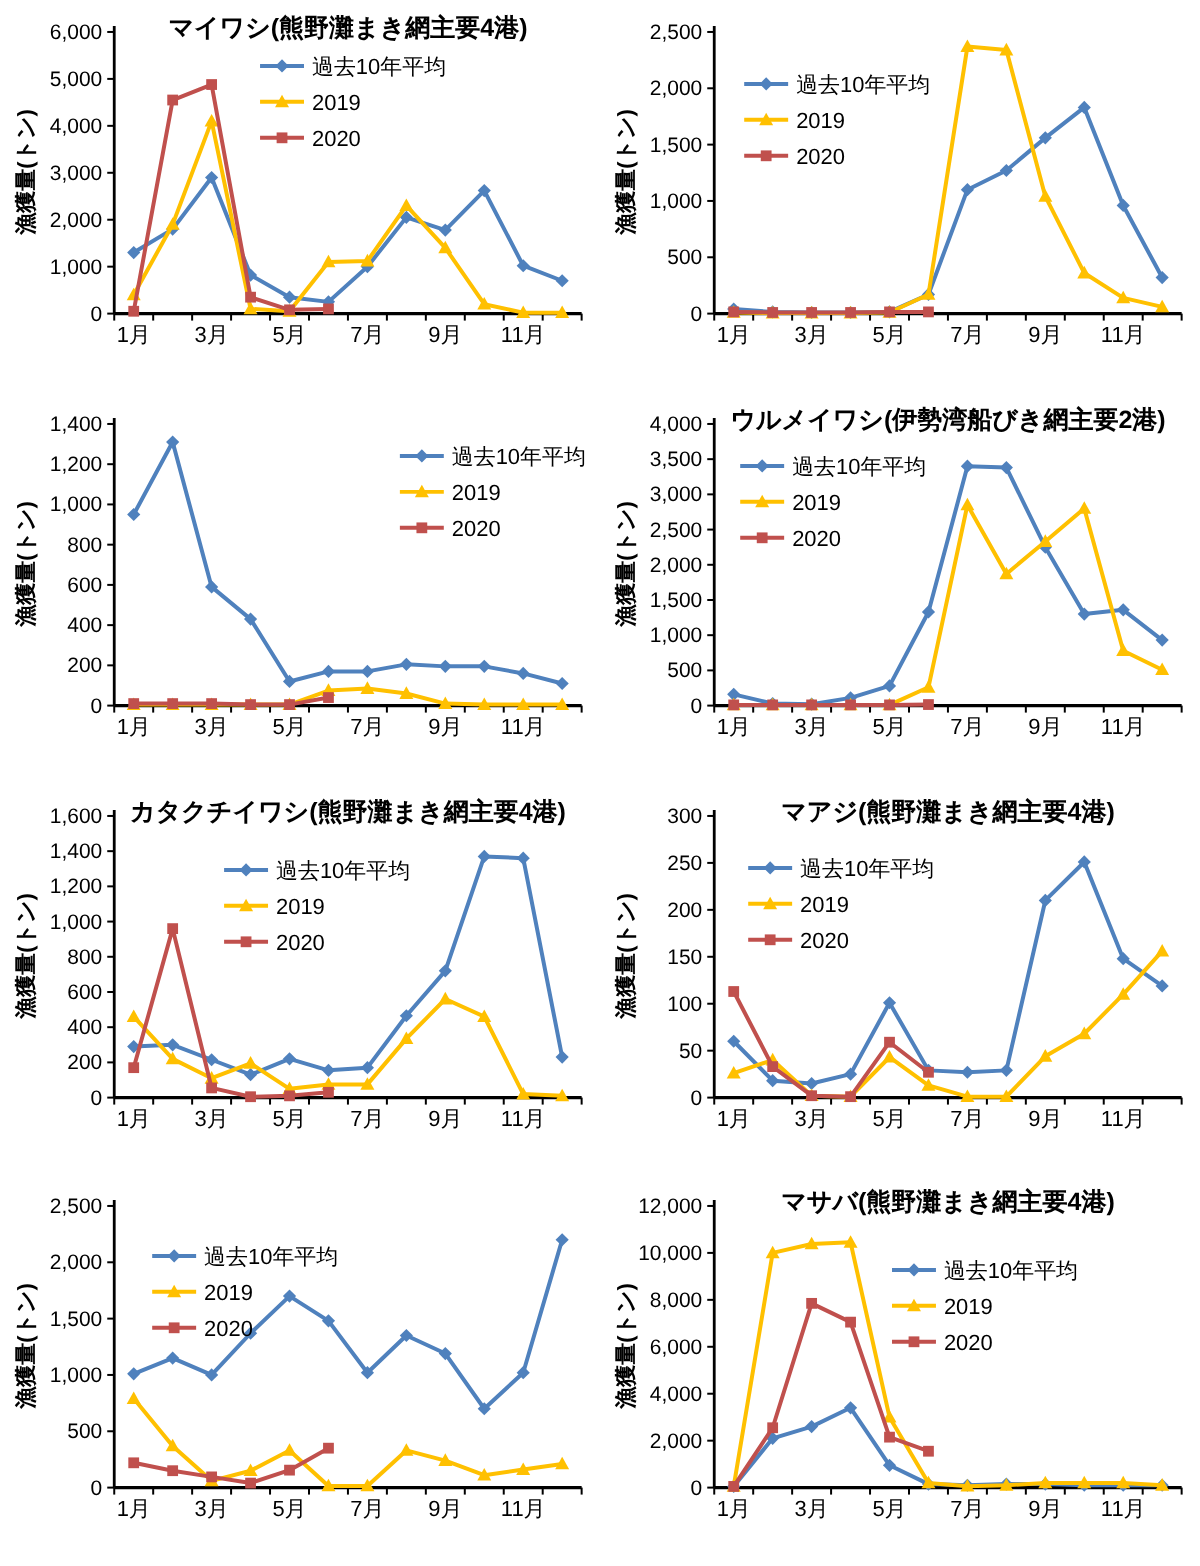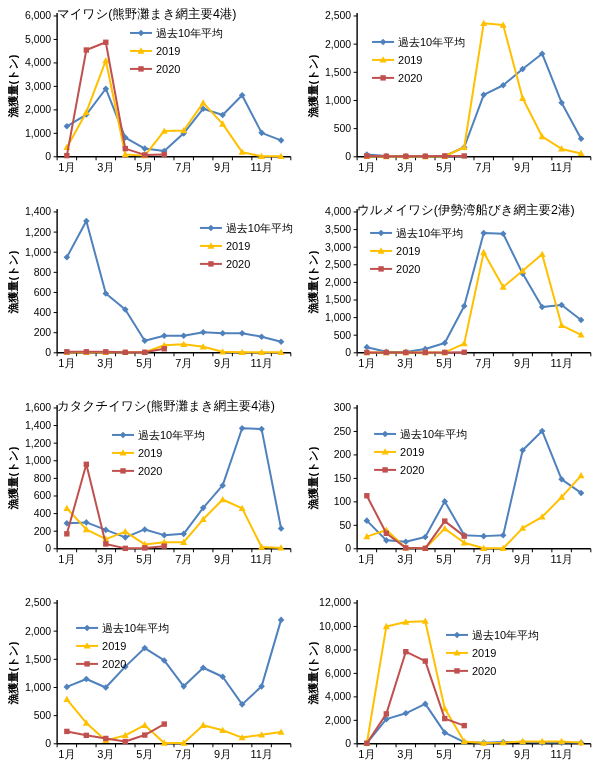--- a/index.html
+++ b/index.html
@@ -3,22 +3,22 @@
 <meta charset="utf-8">
 <style>
   html,body{margin:0;padding:0;background:#ffffff;}
   body{font-family:"Liberation Sans","DejaVu Sans",sans-serif;}
   #board{
     width:600px;height:783px;margin:0 auto;background:#ffffff;
     display:grid;grid-template-columns:300px 300px;grid-template-rows:repeat(4,195.75px);
   }
   .cell{position:relative;width:300px;height:195.75px;overflow:visible;}
   .ctitle{
-    position:absolute;top:6px;left:57px;width:234px;text-align:left;
-    font-size:12.5px;font-weight:normal;color:#000;white-space:nowrap;z-index:2;
+    position:absolute;top:6px;left:57px;width:234px;text-align:center;
+    font-size:12.5px;font-weight:bold;color:#000;white-space:nowrap;z-index:2;
   }
   .ytitle{
     position:absolute;left:13px;top:86px;transform:translate(-50%,-50%) rotate(-90deg);
     font-size:11px;font-weight:bold;color:#000;white-space:nowrap;z-index:2;
   }
   svg.plot{position:absolute;left:0;top:0;width:300px;height:195.75px;overflow:visible;}
   text{font-family:"Liberation Sans","DejaVu Sans",sans-serif;}
 </style>
 </head>
 <body>
@@ -476,20 +476,21 @@
         <g>
           <line x1="112" y1="79" x2="134" y2="79" stroke="#C0504D" stroke-width="2"></line>
           <rect x="120.3" y="76.3" width="5.4" height="5.4" fill="#C0504D"></rect>
           <text x="138" y="83" font-size="11" fill="#000">2020</text>
         </g>
       </svg>
   </div>
 
   <div class="cell">
     <div class="ytitle">漁獲量(トン)</div>
+    <div class="ctitle">マアジ(熊野灘まき網主要4港)</div>
     <svg class="plot" viewBox="0 0 300 196">
         <line x1="53.5" y1="157" x2="57" y2="157" stroke="#000000" stroke-width="1"></line>
         <text x="51" y="160.5" text-anchor="end" font-size="10.5" fill="#000">0</text>
         <line x1="53.5" y1="133.5" x2="57" y2="133.5" stroke="#000000" stroke-width="1"></line>
         <text x="51" y="137" text-anchor="end" font-size="10.5" fill="#000">50</text>
         <line x1="53.5" y1="110" x2="57" y2="110" stroke="#000000" stroke-width="1"></line>
         <text x="51" y="113.5" text-anchor="end" font-size="10.5" fill="#000">100</text>
         <line x1="53.5" y1="86.5" x2="57" y2="86.5" stroke="#000000" stroke-width="1"></line>
         <text x="51" y="90" text-anchor="end" font-size="10.5" fill="#000">150</text>
         <line x1="53.5" y1="63" x2="57" y2="63" stroke="#000000" stroke-width="1"></line>
@@ -652,20 +653,21 @@
         <g>
           <line x1="76" y1="77" x2="98" y2="77" stroke="#C0504D" stroke-width="2"></line>
           <rect x="84.3" y="74.3" width="5.4" height="5.4" fill="#C0504D"></rect>
           <text x="102" y="81" font-size="11" fill="#000">2020</text>
         </g>
       </svg>
   </div>
 
   <div class="cell">
     <div class="ytitle">漁獲量(トン)</div>
+    <div class="ctitle">マサバ(熊野灘まき網主要4港)</div>
     <svg class="plot" viewBox="0 0 300 196">
         <line x1="53.5" y1="157" x2="57" y2="157" stroke="#000000" stroke-width="1"></line>
         <text x="51" y="160.5" text-anchor="end" font-size="10.5" fill="#000">0</text>
         <line x1="53.5" y1="133.5" x2="57" y2="133.5" stroke="#000000" stroke-width="1"></line>
         <text x="51" y="137" text-anchor="end" font-size="10.5" fill="#000">2,000</text>
         <line x1="53.5" y1="110" x2="57" y2="110" stroke="#000000" stroke-width="1"></line>
         <text x="51" y="113.5" text-anchor="end" font-size="10.5" fill="#000">4,000</text>
         <line x1="53.5" y1="86.5" x2="57" y2="86.5" stroke="#000000" stroke-width="1"></line>
         <text x="51" y="90" text-anchor="end" font-size="10.5" fill="#000">6,000</text>
         <line x1="53.5" y1="63" x2="57" y2="63" stroke="#000000" stroke-width="1"></line>

